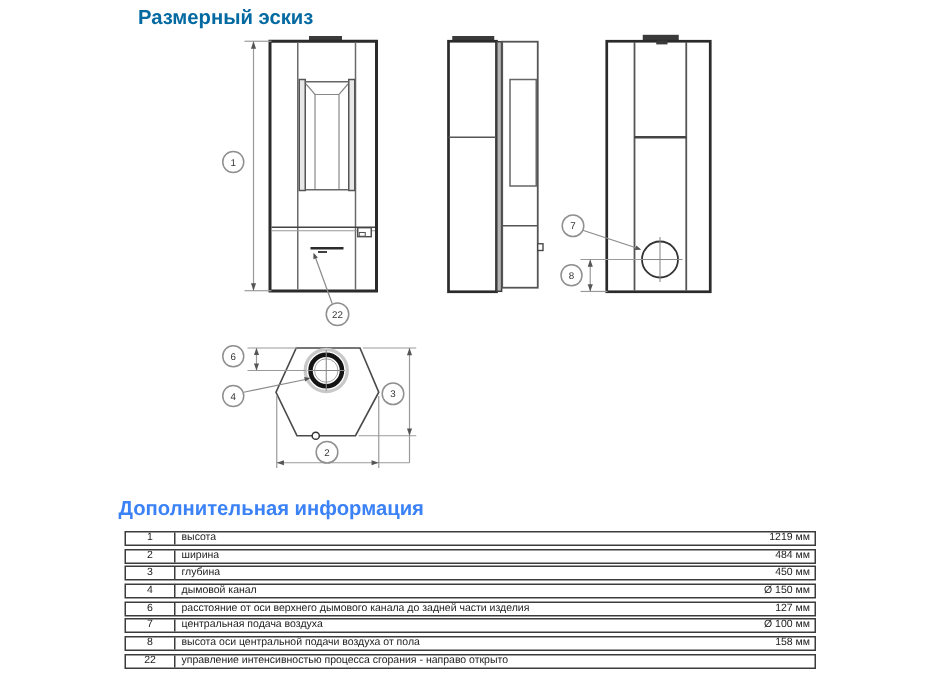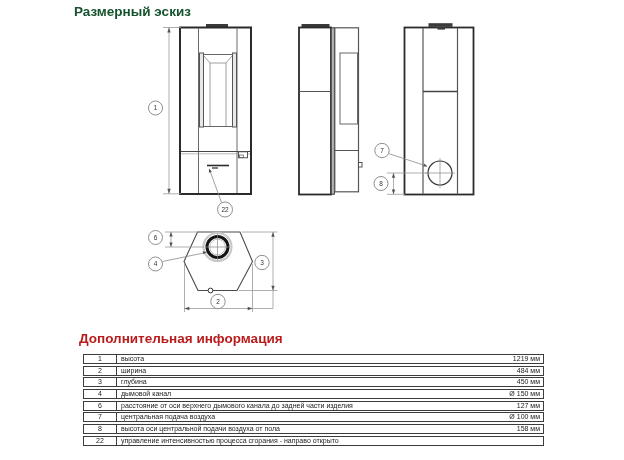--- a/index.html
+++ b/index.html
@@ -4,26 +4,26 @@
 <style>
   html,body { margin:0; padding:0; }
   body {
     width:624px; height:460px;
     background:#ffffff;
     font-family:"Liberation Sans", sans-serif;
     position:relative;
     overflow:hidden;
   }
   .sketch-title {
-    position:absolute; left:74px; top:4px;
-    font-size:13.5px; font-weight:bold; color:#14532d; margin:0;
+    position:absolute; left:92px; top:4px;
+    font-size:13.5px; font-weight:bold; color:#0369a1; margin:0;
   }
   .info-title {
     position:absolute; left:79px; top:331px;
-    font-size:13.5px; font-weight:bold; color:#b91c1c; margin:0;
+    font-size:13.5px; font-weight:bold; color:#3b82f6; margin:0;
   }
   #drawing { position:absolute; left:0; top:0; }
   .callout-num {
     font-size:6.5px; fill:#333333;
     font-family:"Liberation Sans", sans-serif;
   }
   .info-table {
     position:absolute; left:83px; top:354px; width:461px;
   }
   .info-row {

